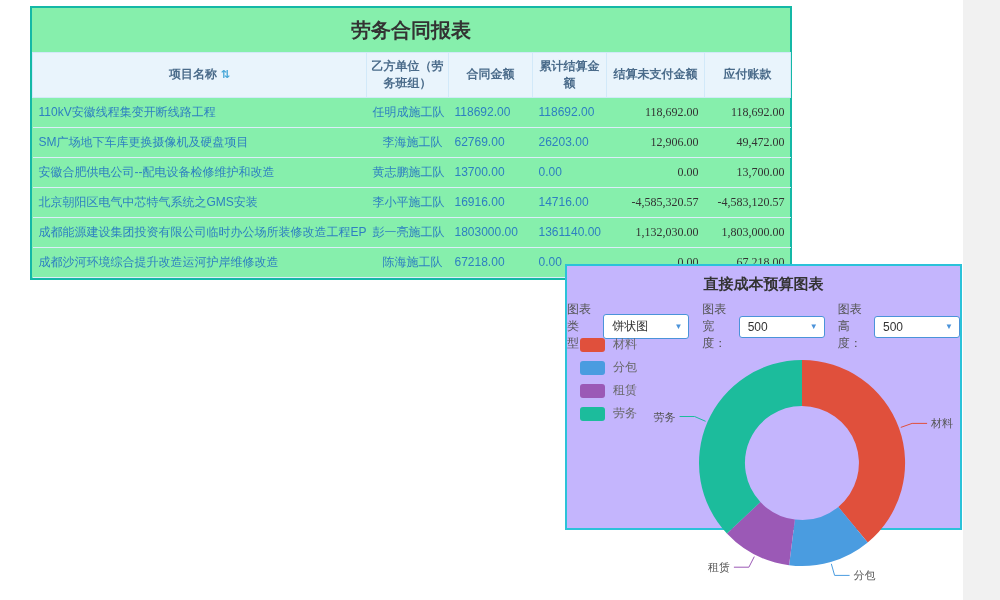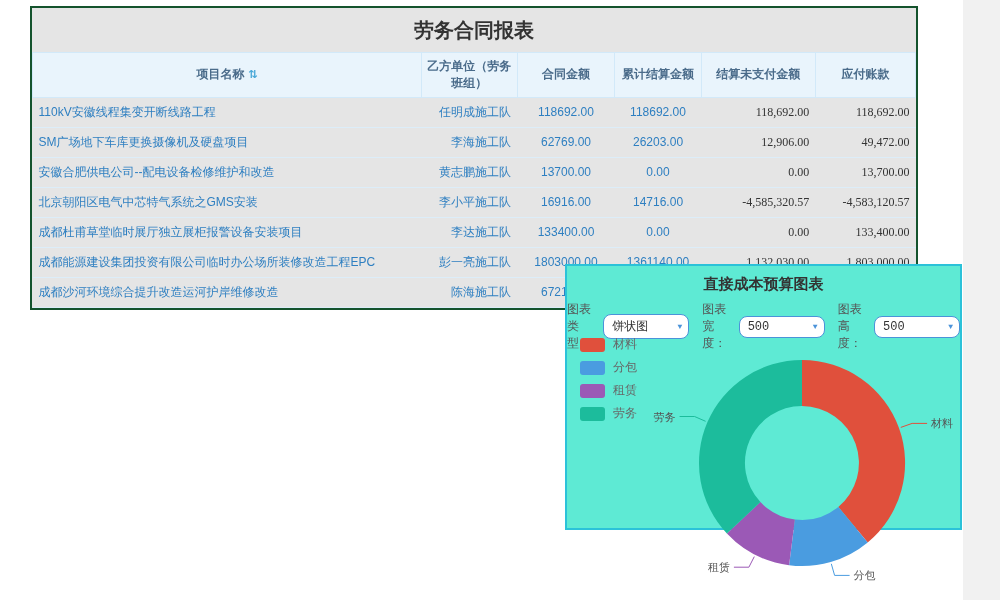--- a/index.html
+++ b/index.html
@@ -10,22 +10,22 @@
     position:relative;
     overflow:hidden;
   }
   .right-gutter {
     position:absolute; right:0; top:0; width:37px; height:600px;
     background:#f1f1f1;
   }
 
   
   .report-panel {
-    position:absolute; left:30px; top:6px; width:888px;
-    border:2px solid #14532d; background:#e5e5e5;
+    position:absolute; left:30px; top:6px; width:762px;
+    border:2px solid #14b8a6; background:#86efac;
   }
   .report-title {
     text-align:center; font-size:20px; font-weight:bold; color:#333;
     padding:9px 0 8px;
   }
   table.report {
     width:100%; border-collapse:collapse; table-layout:fixed;
     font-size:12px;
   }
   table.report thead th {
@@ -33,42 +33,42 @@
     text-align:center; vertical-align:middle;
     padding:5px 3px; line-height:1.4;
     border:1px solid #d2e9f9;
   }
   table.report tbody td {
     padding:6px 6px; border-bottom:1px solid #dcedf9;
     white-space:nowrap; overflow:hidden; vertical-align:middle;margin-left:12px;
   }
   td.c-name  { color:#2e7fc1; text-align:left; padding-left:8px; }
   td.c-team  { color:#2e7fc1; text-align:right; }
-  td.c-blue  { color:#2e7fc1; text-align:center; padding-right:8px; }
+  td.c-blue  { color:#2e7fc1; text-align:left; padding-right:8px; }
   td.c-dark  { color:#333333; text-align:right; padding-right:8px;font-family:Liberation Serif, serif; }
   .sort-icon { color:#49a8d8; font-size:11px; margin-left:4px; cursor:pointer; }
 
   
   .chart-panel {
     position:absolute; left:565px; top:264px; width:397px; height:266px;
-    border:2px solid #2bc2d9; background:#5eead4;font-family:Liberation Mono, monospace;
+    border:2px solid #2bc2d9; background:#c4b5fd;
   }
   .chart-title {
     text-align:center; font-size:15px; font-weight:bold; color:#333;
     padding:9px 0 7px;
   }
   .controls {
     display:flex; justify-content:center; align-items:center; gap:13px;
     font-size:12px; color:#555;
   }
   .control { display:flex; align-items:center; }
   .ctl-label { margin-right:2px; }
   .select {
     display:inline-flex; align-items:center; justify-content:space-between;
-    min-width:86px; border:1px solid #4b93d9; border-radius:8px;
+    min-width:86px; border:1px solid #4b93d9; border-radius:3px;
     padding:3px 6px 3px 8px; background:#fff; color:#333; cursor:pointer;
   }
   .caret { color:#4b93d9; font-size:8px; margin-left:8px; }
 
   .legend { position:absolute; left:13px; top:70px; }
   .legend-item { display:flex; align-items:center; margin-bottom:6px; cursor:pointer; }
   .legend-swatch { width:25px; height:14px; border-radius:3px; margin-right:8px; }
   .legend-label { font-size:12px; color:#666; }
 
   #donut-svg { position:absolute; left:0; top:62px; }
@@ -127,28 +127,20 @@
         <td class="c-dark">0.00</td>
         <td class="c-dark">13,700.00</td>
       </tr>
       <tr>
         <td class="c-name">北京朝阳区电气中芯特气系统之GMS安装</td>
         <td class="c-team">李小平施工队</td>
         <td class="c-blue">16916.00</td>
         <td class="c-blue">14716.00</td>
         <td class="c-dark">-4,585,320.57</td>
         <td class="c-dark">-4,583,120.57</td>
-      </tr>
-      <tr>
-        <td class="c-name">成都杜甫草堂临时展厅独立展柜报警设备安装项目</td>
-        <td class="c-team">李达施工队</td>
-        <td class="c-blue">133400.00</td>
-        <td class="c-blue">0.00</td>
-        <td class="c-dark">0.00</td>
-        <td class="c-dark">133,400.00</td>
       </tr>
       <tr>
         <td class="c-name">成都能源建设集团投资有限公司临时办公场所装修改造工程EPC</td>
         <td class="c-team">彭一亮施工队</td>
         <td class="c-blue">1803000.00</td>
         <td class="c-blue">1361140.00</td>
         <td class="c-dark">1,132,030.00</td>
         <td class="c-dark">1,803,000.00</td>
       </tr>
       <tr>

